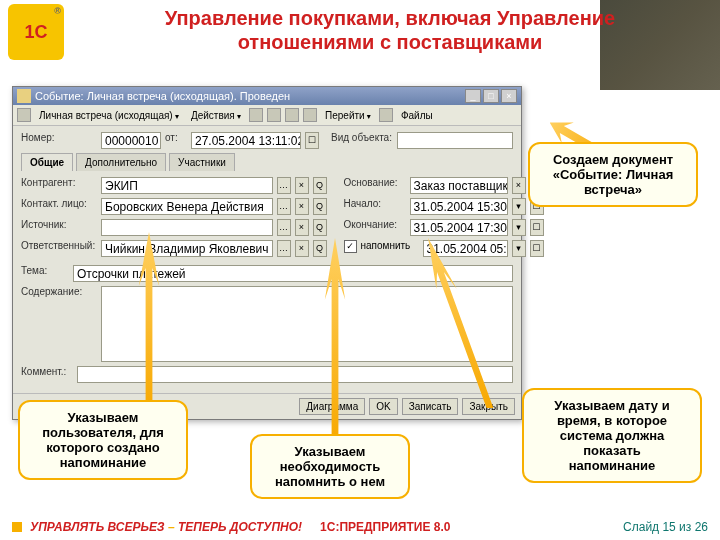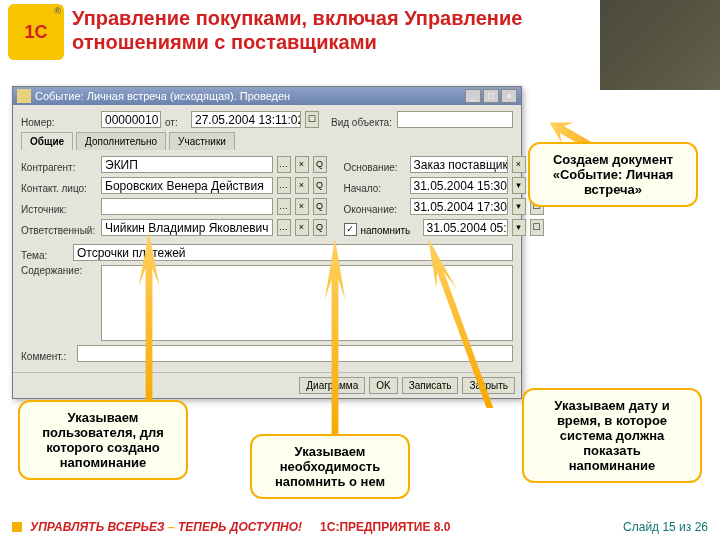--- a/index.html
+++ b/index.html
@@ -2,32 +2,32 @@
 <html><head>
 <meta charset="utf-8">
 <style>
 *{box-sizing:border-box;margin:0;padding:0}
 body{width:720px;height:540px;font-family:Arial,sans-serif;overflow:hidden;position:relative;background:#fff}
 .bg-industrial{position:absolute;top:0;right:0;width:120px;height:90px;background:linear-gradient(135deg,#2a2a1a,#3a3520,#4a4530);opacity:.85;z-index:0}
 .header{position:relative;z-index:1;padding:6px 12px 6px 72px;height:66px}
 .logo{position:absolute;left:8px;top:4px;width:56px;height:56px;background:#f7c400;border-radius:6px;display:flex;flex-direction:column;align-items:center;justify-content:center;font-weight:bold}
 .logo-1c{font-size:18px;color:#d02020}
 .logo-r{position:absolute;top:2px;right:3px;font-size:9px;color:#666}
-.title{color:#d02020;font-size:20px;font-weight:bold;line-height:1.2}
+.title{color:#d02020;font-size:20px;font-weight:bold;text-align:center;line-height:1.2}
 .app-window{position:absolute;left:12px;top:86px;width:510px;background:#e4e4da;border:1px solid #7a7a7a;box-shadow:2px 2px 6px rgba(0,0,0,.3);font-size:10px}
 .win-title{background:linear-gradient(#8fa2c8,#6a82ad);color:#fff;padding:2px 4px;display:flex;align-items:center;font-size:11px}
 .win-title .icon{width:14px;height:14px;background:#e8d080;margin-right:4px}
 .win-controls{margin-left:auto;display:flex;gap:2px}
 .win-btn{width:16px;height:14px;background:#d0d0d0;border:1px solid #888;font-size:9px;text-align:center;line-height:12px}
 .toolbar{display:flex;gap:4px;padding:3px 4px;background:#e8e8dc;border-bottom:1px solid #bbb;font-size:10px;align-items:center}
 .tb-item{padding:1px 4px;cursor:pointer}
 .tb-dd::after{content:" ▾";font-size:8px}
 .tb-ic{width:14px;height:14px;background:#c8c8b8;border:1px solid #999}
 .form-body{padding:6px 8px;background:#e4e4da}
-.form-row{display:flex;align-items:flex-end;gap:4px;margin-bottom:4px}
+.form-row{display:flex;align-items:flex-start;gap:4px;margin-bottom:4px}
 .lbl{width:76px;font-size:10px;color:#333}
 .fld{background:#fff;border:1px solid #9a9a88;height:17px;font-size:12px;padding:1px 3px;overflow:hidden;white-space:nowrap}
 .fld-btn{width:14px;height:17px;background:#e0e0d0;border:1px solid #9a9a88;font-size:9px;text-align:center;line-height:14px}
 .tabs{display:flex;gap:3px;margin:4px 0 6px}
 .tab{padding:3px 8px;background:#d8d8cc;border:1px solid #aaa;font-size:10px;border-bottom:none}
 .tab.active{background:#e4e4da;font-weight:bold}
 .right-col{width:200px}
 .checkbox{width:13px;height:13px;border:1px solid #666;background:#fff;text-align:center;font-size:9px;line-height:11px}
 .big-field{background:#fff;border:1px solid #9a9a88;height:76px}
 .bottom-btns{display:flex;gap:4px;justify-content:flex-end;padding:4px 6px;background:#e4e4da;border-top:1px solid #bbb}
@@ -59,20 +59,32 @@
 
 <div class="app-window">
   <div class="win-title">
     <span class="icon"></span>
     <span>Событие: Личная встреча (исходящая). Проведен</span>
     <div class="win-controls">
       <div class="win-btn">_</div>
       <div class="win-btn">□</div>
       <div class="win-btn">×</div>
     </div>
+  </div>
+  <div class="toolbar">
+    <span class="tb-ic"></span>
+    <span class="tb-item tb-dd">Личная встреча (исходящая)</span>
+    <span class="tb-item tb-dd">Действия</span>
+    <span class="tb-ic"></span>
+    <span class="tb-ic"></span>
+    <span class="tb-ic"></span>
+    <span class="tb-ic"></span>
+    <span class="tb-item tb-dd">Перейти</span>
+    <span class="tb-ic"></span>
+    <span class="tb-item">Файлы</span>
   </div>
   <div class="form-body">
     <div class="form-row">
       <span class="lbl">Номер:</span>
       <span class="fld" style="width:60px">00000010</span>
       <span class="lbl" style="width:22px">от:</span>
       <span class="fld" style="width:110px">27.05.2004 13:11:02</span>
       <span class="fld-btn">☐</span>
       <span class="lbl" style="width:62px;margin-left:8px">Вид объекта:</span>
       <span class="fld" style="flex:1"></span>

